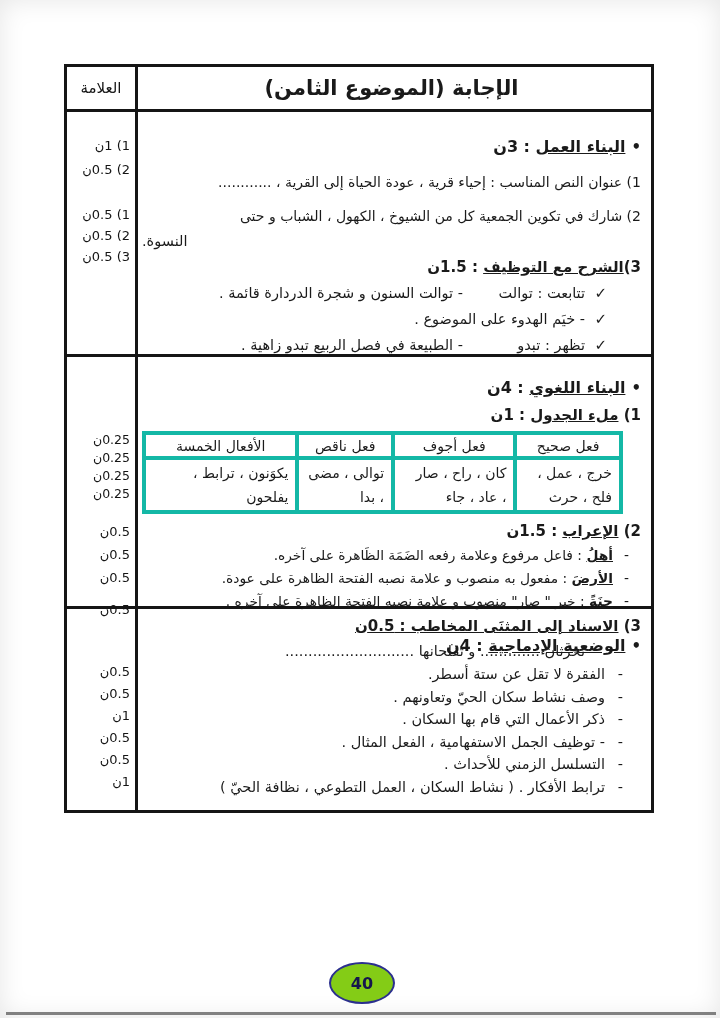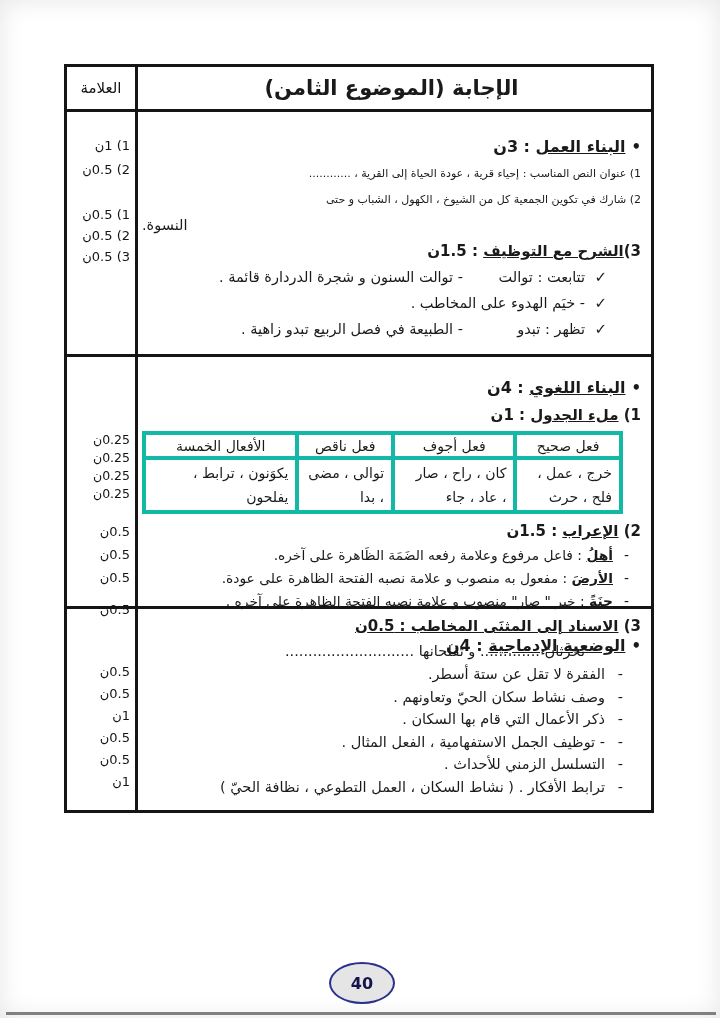--- a/index.html
+++ b/index.html
@@ -34,21 +34,21 @@
 
   
   .row1{height:245px;}
   .row2{height:252px;}
   .row3{height:204px;}
 
   
   .hline{font-size:16px;font-weight:bold;line-height:27px;white-space:nowrap;}
   .bullet{display:inline-block;margin-left:6px;font-size:15px;}
   .ul{text-decoration:underline;}
-  .pline{font-size:11px;line-height:26px;white-space:nowrap;}
+  .pline{font-size:14px;line-height:26px;white-space:nowrap;margin-top:8px;}
   .subline{font-size:15px;line-height:26px;white-space:nowrap;font-weight:bold;}
   .subline .pref{font-weight:bold;}
   .center-line{font-size:14.5px;line-height:25px;text-align:left;}
 
   .checkline{display:flex;direction:rtl;align-items:baseline;
     font-size:14.5px;line-height:26px;white-space:nowrap;padding-right:34px;}
   .chk{width:22px;font-weight:bold;font-size:15px;}
   .chk-word{width:122px;}
   .chk-expl{flex:1;}
 
@@ -86,21 +86,21 @@
   .r1-head{margin-top:21px;}
   .r2-head{margin-top:17px;}
   .r2-sub2{margin-top:4px;}
   .r3-head{margin-top:23px;margin-bottom:3px;}
 
   
   .page-oval{
     position:absolute;left:329px;top:962px;width:62px;height:38px;
     border:2.5px solid #2b2f8e;border-radius:50%;
     display:flex;align-items:center;justify-content:center;
-    font-size:16px;font-weight:bold;color:#15154d;background:#e5e5e5;
+    font-size:16px;font-weight:bold;color:#15154d;background:#84cc16;
   }
 </style>
 </head>
 <body>
 
 <div class="vignette"></div>
 
 <div class="main-table">
 
   <div class="row hrow">
@@ -119,21 +119,21 @@
       <div class="subline">
         <span class="pref">3)</span><span class="ul">الشرح مع التوظيف</span><span> : 1.5ن</span>
       </div>
       <div class="checkline">
         <span class="chk">✓</span>
         <span class="chk-word">تتابعت : توالت</span>
         <span class="chk-expl">- توالت السنون و شجرة الدردارة قائمة .</span>
       </div>
       <div class="checkline">
         <span class="chk">✓</span>
-        <span class="chk-expl">- خيَم الهدوء على المخاطب  .</span>
+        <span class="chk-expl">- خيَم الهدوء على الموضوع  .</span>
       </div>
       <div class="checkline">
         <span class="chk">✓</span>
         <span class="chk-word">تظهر : تبدو</span>
         <span class="chk-expl">- الطبيعة في فصل الربيع تبدو زاهية .</span>
       </div>
     </div>
     <div class="cell-marks">
       <div class="mgroup r1m-a">
         <div>1) 1ن</div>

